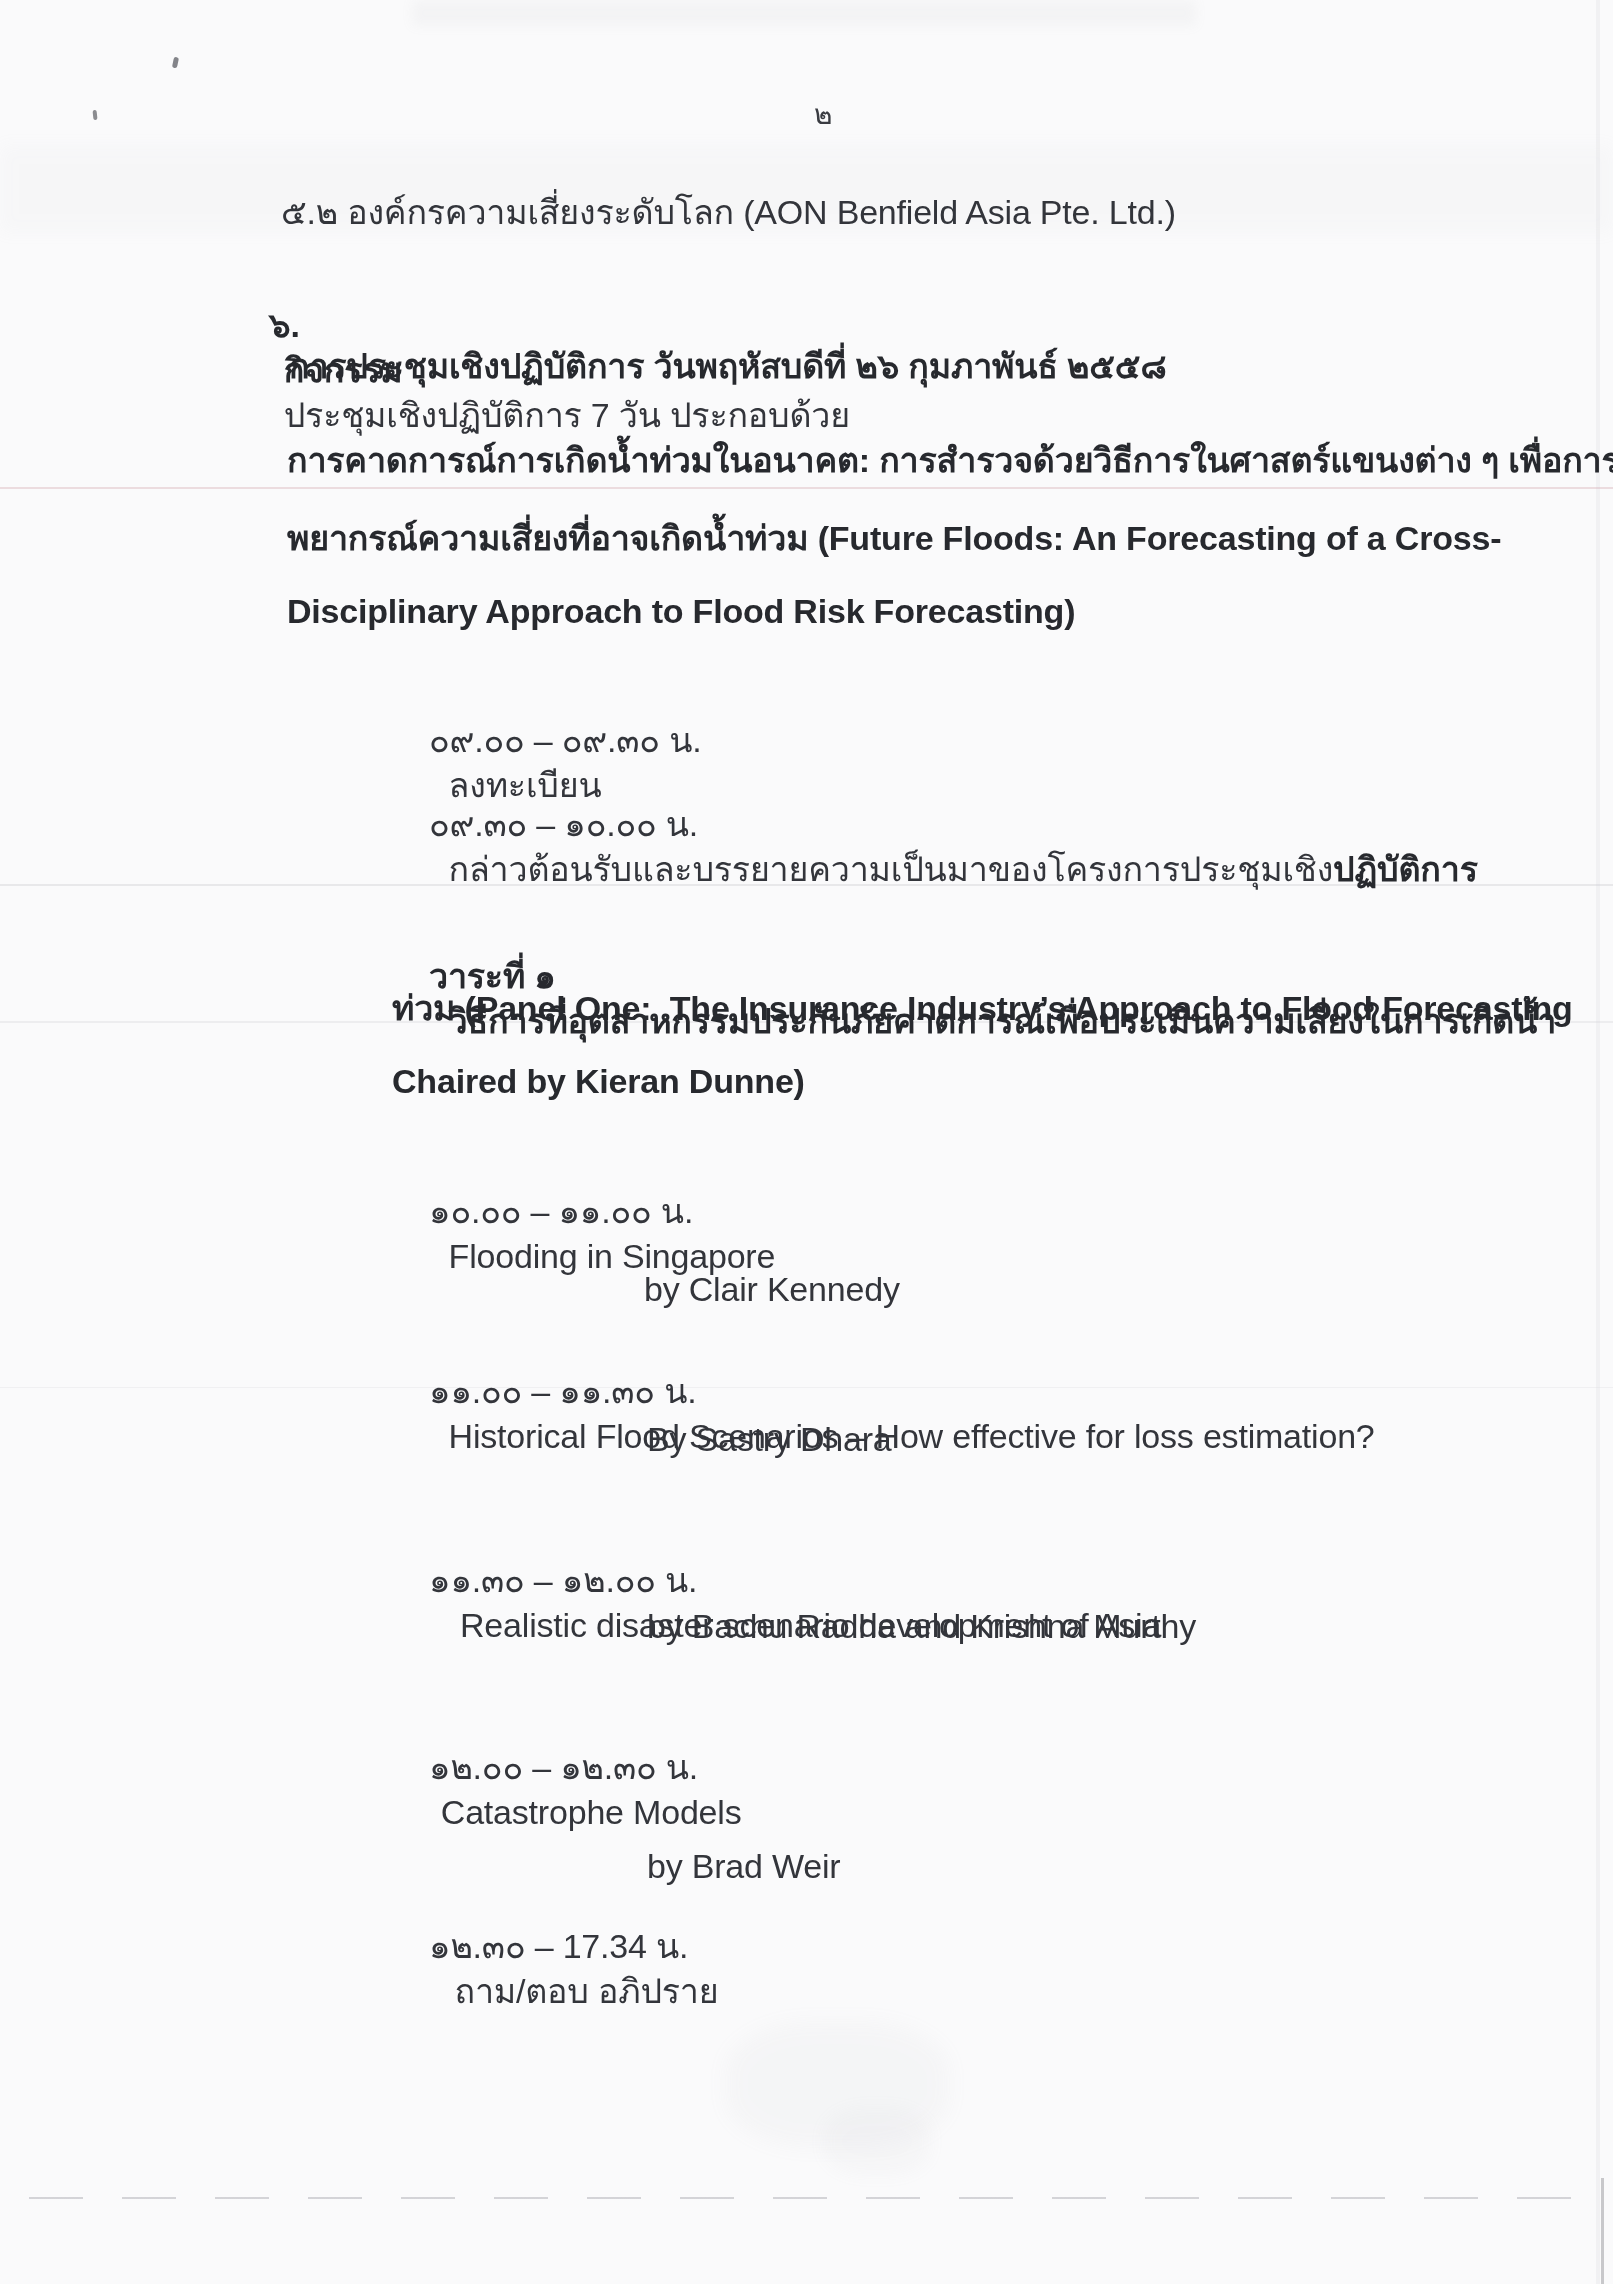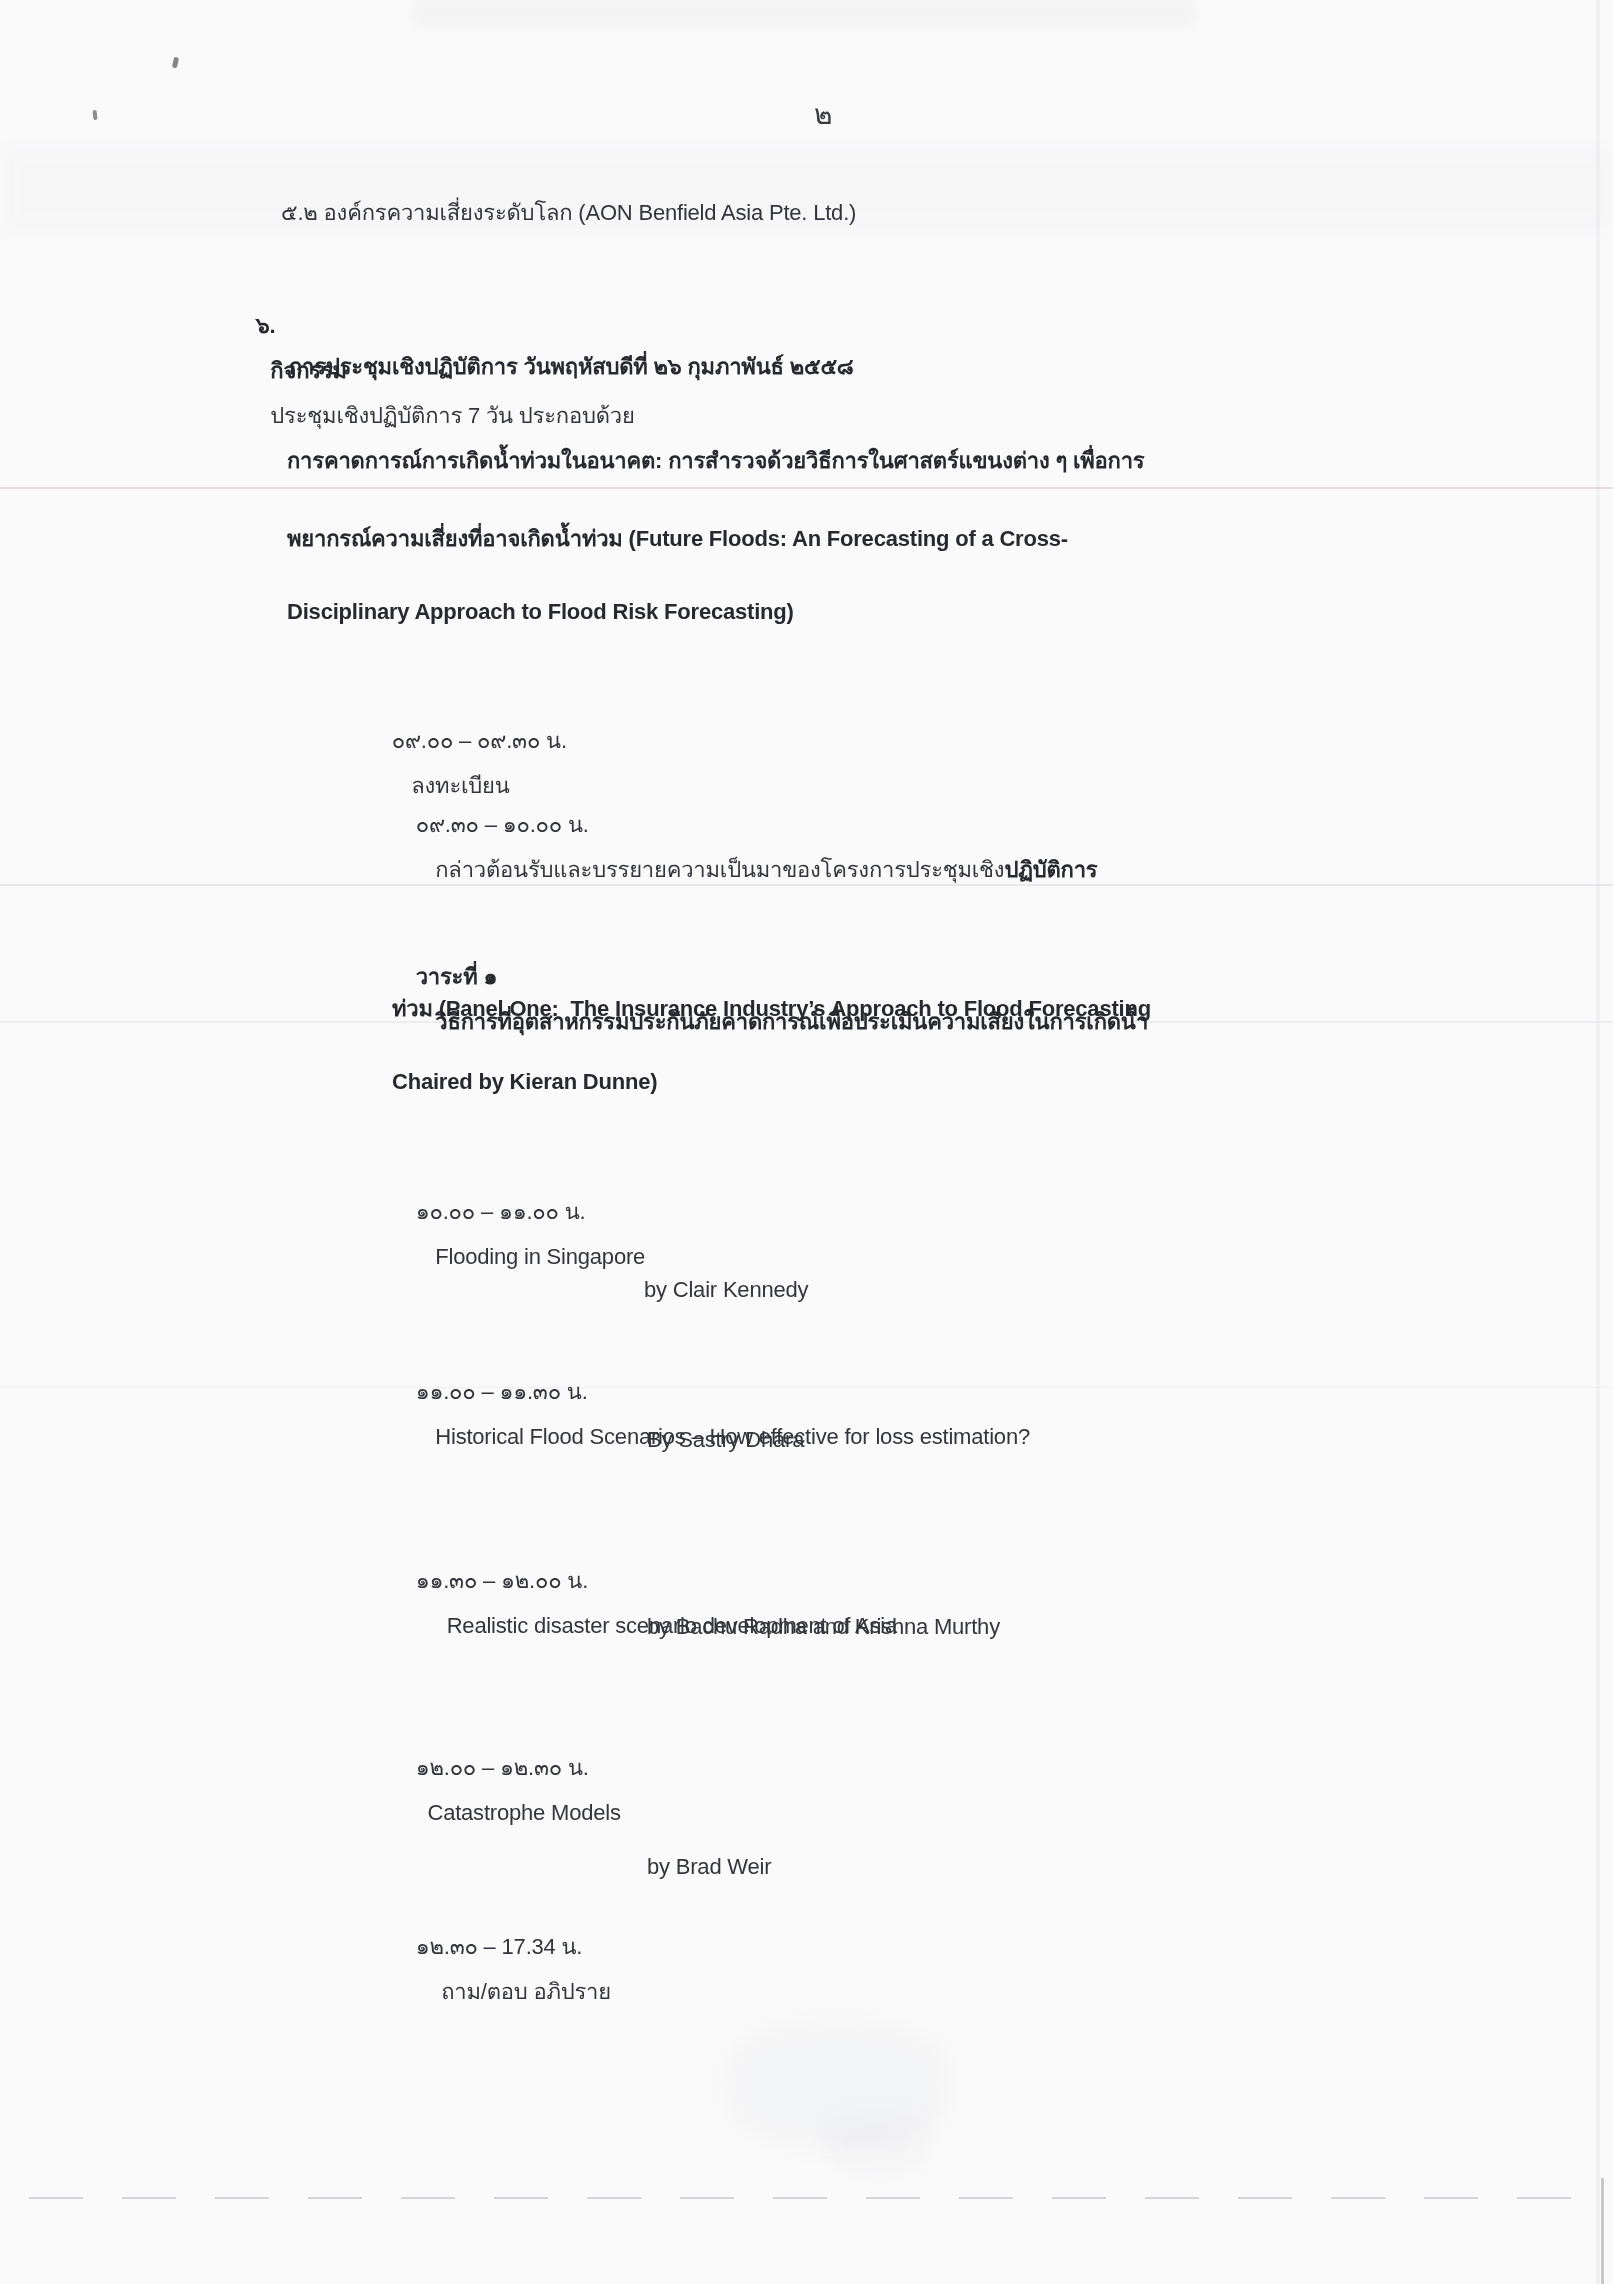--- a/index.html
+++ b/index.html
@@ -14,21 +14,21 @@
     margin: 0 auto;
     background: #fafafb;
     overflow: hidden;
     font-family: "Liberation Sans", "DejaVu Sans", sans-serif;
     color: #33353b;
   }
   
   .t {
     position: absolute;
     white-space: pre;
-    font-size: 22px;
+    font-size: 34px;
     line-height: 45px;
     color: #33353b;
     letter-spacing: -0.2px;
   }
   .b {
     font-weight: 700;
     color: #27292e;
   }
   .pagenum {
     font-size: 28px;
@@ -87,21 +87,21 @@
     <span class="b gap-word">กิจกรรม</span>
     <span class="gap-word">ประชุมเชิงปฏิบัติการ 7 วัน ประกอบด้วย</span>
   </div>
 
   <div class="t b" style="left:289px; top:344px;">การประชุมเชิงปฏิบัติการ วันพฤหัสบดีที่ ๒๖ กุมภาพันธ์ ๒๕๕๘</div>
 
   <div class="t b" style="left:287px; top:438px;">การคาดการณ์การเกิดน้ำท่วมในอนาคต: การสำรวจด้วยวิธีการในศาสตร์แขนงต่าง ๆ เพื่อการ</div>
   <div class="t b" style="left:287px; top:516px;">พยากรณ์ความเสี่ยงที่อาจเกิดน้ำท่วม (Future Floods: An Forecasting of a Cross-</div>
   <div class="t b" style="left:287px; top:589px;">Disciplinary Approach to Flood Risk Forecasting)</div>
 
-  <div class="t" style="left:368px; top:673px;">
+  <div class="t" style="left:392px; top:673px;">
     <span>๐๙.๐๐ – ๐๙.๓๐ น.</span>
     <span class="gap-md">ลงทะเบียน</span>
   </div>
 
   <div class="t" style="left:392px; top:757px;">
     <span>๐๙.๓๐ – ๑๐.๐๐ น.</span>
     <span class="gap-md">กล่าวต้อนรับและบรรยายความเป็นมาของโครงการประชุมเชิง</span><span class="b">ปฏิบัติการ</span>
   </div>
 
   <div class="t b" style="left:392px; top:909px;">

